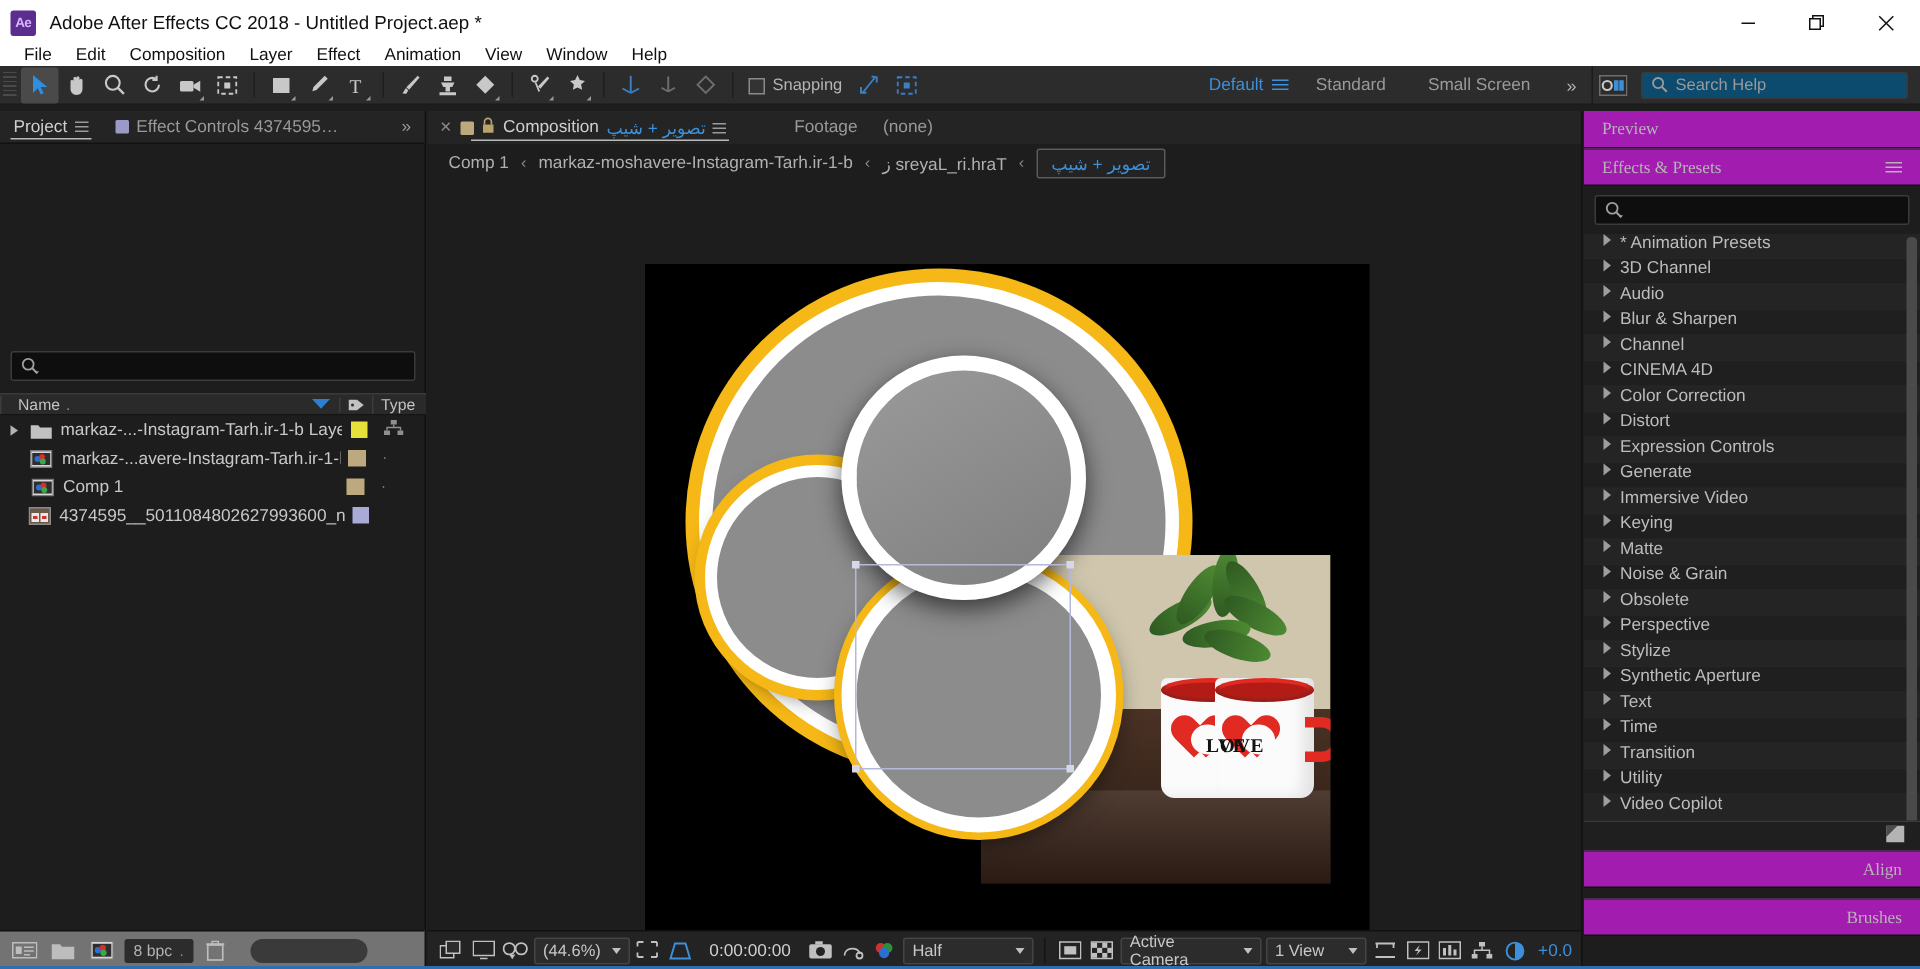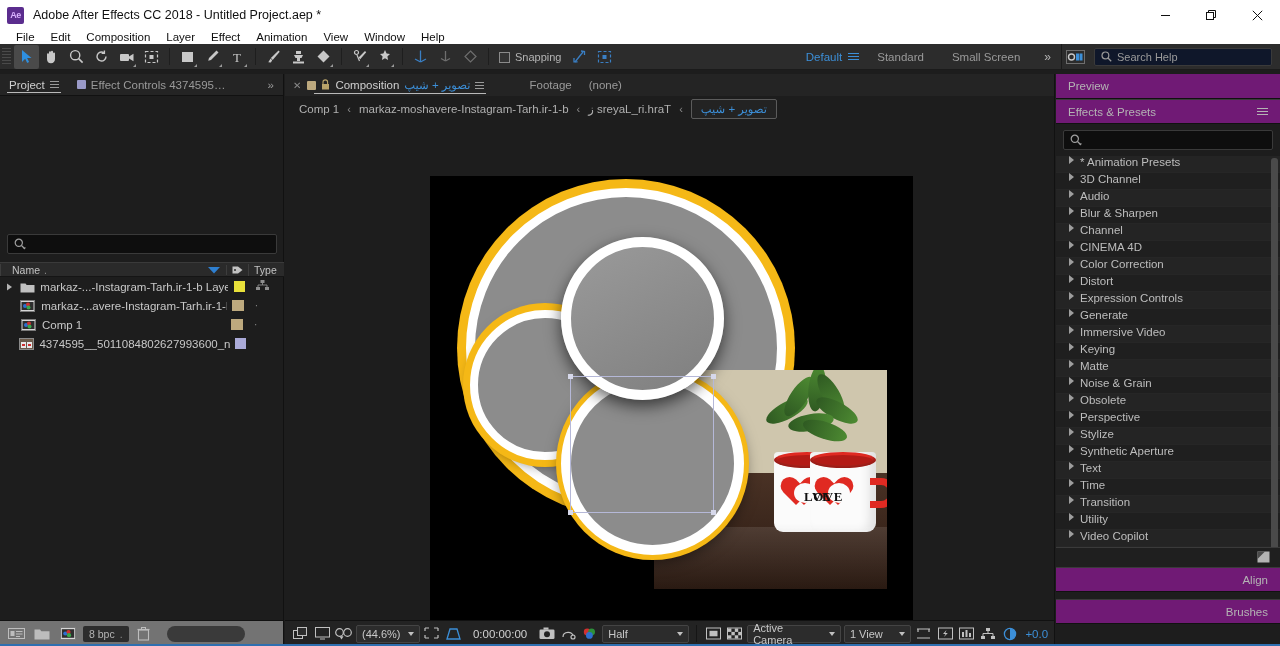--- a/index.html
+++ b/index.html
@@ -75,21 +75,21 @@
     margin-left: auto; display: flex; align-items: center; height: 26px;
   }
   .ws-item { font-size: 11.5px; padding: 0 14px; color: #9a9a9a; }
   .ws-item.active { color: #3c8fd8; }
   .ws-hamb { display: flex; flex-direction: column; gap: 2px; margin-left: -8px; margin-right: 4px;}
   .ws-hamb i { display: block; width: 11px; height: 1px; background: #3c8fd8; }
   .ws-chev { color: #b4b4b4; font-size: 12px; padding: 0 10px; }
   .vsep-tall { width: 1px; height: 26px; background: #1b1b1b; }
   .hm-icon { width: 26px; display: flex; align-items: center; justify-content: center; }
   .search-help {
-    width: 178px; height: 18px; background: #0f172a; border: 1px solid #3a3a3a;
+    width: 178px; height: 18px; background: #0c4a6e; border: 1px solid #3a3a3a;
     border-radius: 2px; margin: 0 8px 0 6px; display: flex; align-items: center;
     padding: 0 6px; gap: 5px; color: #9a9a9a;
   }
 
   
   .panel-tabbar {
     height: 22px; background: #242424; display: flex; align-items: stretch;
     border-bottom: 1px solid #111;
   }
   .ptab {
@@ -282,21 +282,22 @@
   .exposure { color: #3c8fd8; font-size: 11.5px; padding-left: 3px; }
 
   
   .right-panel {
     position: absolute; top: 74px; left: 1056px; width: 224px; height: 572px;
     background: #1d1d1d; display: flex; flex-direction: column;
   }
   .rp-head {
     height: 25px; display: flex; align-items: center; padding: 0 12px;
     font-size: 11.5px; color: #b4b4b4; border-bottom: 1px solid #111;
-    background: #701a75;
+    background: #a21caf;
+    font-family: Liberation Serif, serif;
   }
   .rp-head.sub { border-top: 1px solid #3a3a3a; justify-content: flex-end; }
   .rp-head .hamb { margin-left: auto; display: flex; flex-direction: column; gap: 2px; }
   .rp-head .hamb i { display: block; width: 11px; height: 1px; background: #b4b4b4; }
   .fx-search {
     margin: 6px 7px; height: 20px; background: #0e0e0e; border: 1px solid #3a3a3a;
     border-radius: 2px; display: flex; align-items: center; padding: 0 6px;
   }
   .fx-list { position: relative; overflow: hidden; }
   .fx-row {

